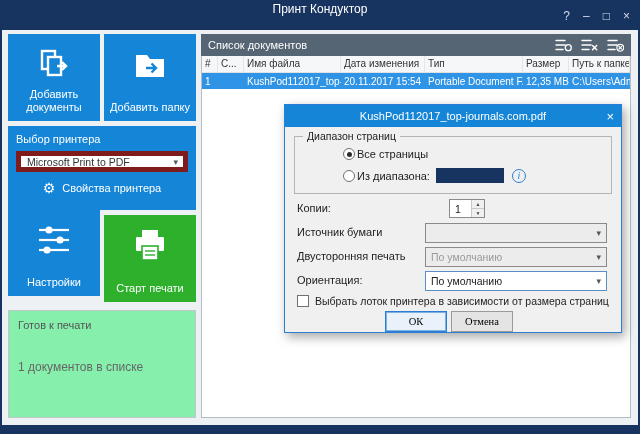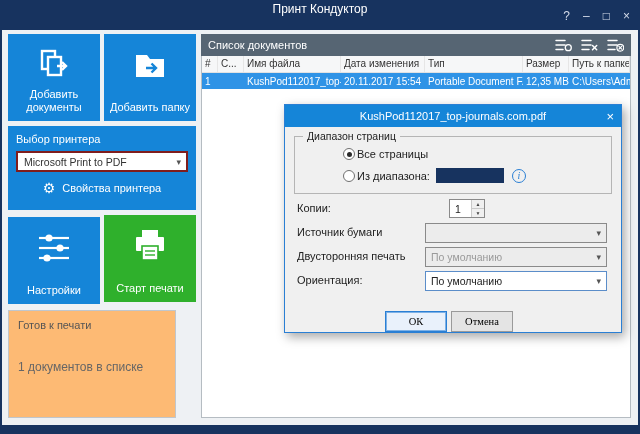--- a/index.html
+++ b/index.html
@@ -20,26 +20,26 @@
     position:absolute; width:92px; height:87px; background:#1585d8; color:#fff;
     display:flex; flex-direction:column; align-items:center; justify-content:space-between;
     padding:13px 4px 7px; text-align:center; font-size:11px; line-height:1.2; cursor:pointer;
   }
   .tile.green { background:#2fb02c;text-align:center; }
   .tile .ticon { flex:0 0 auto; }
   .tile .tlabel { width:84px; }
 
   .printer-panel { position:absolute; left:6px; top:124px; width:188px; height:84px; background:#1585d8; color:#fff; padding:7px 8px; }
   .pp-title { font-size:11px; margin-bottom:6px; }
-  .pp-select { height:21px; background:#fff; border:2px solid #7f1d1d; color:#333; font-size:10.5px; display:flex; align-items:center; padding:0 18px 0 6px; position:relative; cursor:pointer; }
+  .pp-select { height:21px; background:#fff; border:5px solid #7f1d1d; color:#333; font-size:10.5px; display:flex; align-items:center; padding:0 18px 0 6px; position:relative; cursor:pointer; }
   .pp-select .chev { position:absolute; right:5px; color:#555; font-size:9px; }
   .pp-props { margin-top:9px; display:flex; align-items:center; justify-content:center; gap:7px; font-size:11px; cursor:pointer; }
   .gear { font-size:14px; line-height:1; }
 
-  .status-box { position:absolute; left:6px; top:308px; width:168px; height:108px; background:#fdba74; border:1px solid #c0c6cc; padding:8px 9px; color:#555; }
+  .status-box { position:absolute; left:6px; top:308px; width:188px; height:108px; background:#86efac; border:1px solid #c0c6cc; padding:8px 9px; color:#555; }
   .status-line1 { font-size:11px; }
   .status-line2 { font-size:12px; margin-top:29px; color:#666; }
 
   
   .list-header { position:absolute; left:199px; top:32px; width:430px; height:22px; background:#566573; color:#fff; font-size:11px; display:flex; align-items:center; padding:0 7px; }
   .lh-icons { margin-left:auto; display:flex; gap:9px; align-items:center; }
   .lh-icons .licon { cursor:pointer; display:flex; }
 
   .doc-table { position:absolute; left:199px; top:54px; width:430px; height:362px; background:#fff; border:1px solid #b5bcc2; border-top:none; font-size:10px; }
   .trow { display:flex; width:100%; }
@@ -125,21 +125,21 @@
     <div class="pp-select">
       <span>Microsoft Print to PDF</span>
       <span class="chev">▾</span>
     </div>
     <div class="pp-props">
       <span class="gear">⚙</span>
       <span>Свойства принтера</span>
     </div>
   </div>
 
-  <div class="tile" style="left:6px; top:215px;">
+  <div class="tile" style="left:6px; top:207px;">
     <span class="ticon">
       <svg width="40" height="36" viewBox="0 0 40 36">
         <g stroke="#fff" stroke-width="2.2">
           <line x1="5" y1="8" x2="35" y2="8"></line>
           <line x1="5" y1="18" x2="35" y2="18"></line>
           <line x1="5" y1="28" x2="35" y2="28"></line>
         </g>
         <circle cx="15" cy="8" r="3.6" fill="#fff"></circle>
         <circle cx="26" cy="18" r="3.6" fill="#fff"></circle>
         <circle cx="13" cy="28" r="3.6" fill="#fff"></circle>
@@ -279,20 +279,24 @@
       </div>
 
       <div class="frow fr-orient">
         <span class="flabel">Ориентация:</span>
         <div class="combo focusblue">
           <span>По умолчанию</span>
           <span class="chev">▾</span>
         </div>
       </div>
 
+      <div class="cbrow">
+        <span class="checkbox"></span>
+        <span>Выбрать лоток принтера в зависимости от размера страниц</span>
+      </div>
 
       <div class="dlg-buttons">
         <button class="ok">ОК</button>
         <button>Отмена</button>
       </div>
 
     </div>
   </div>
 
 </div>

